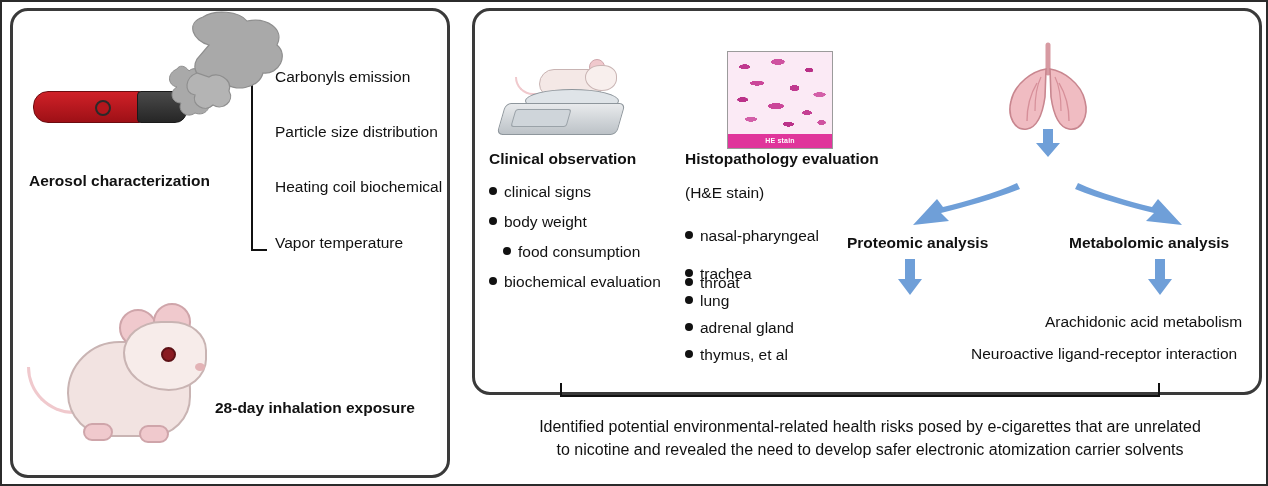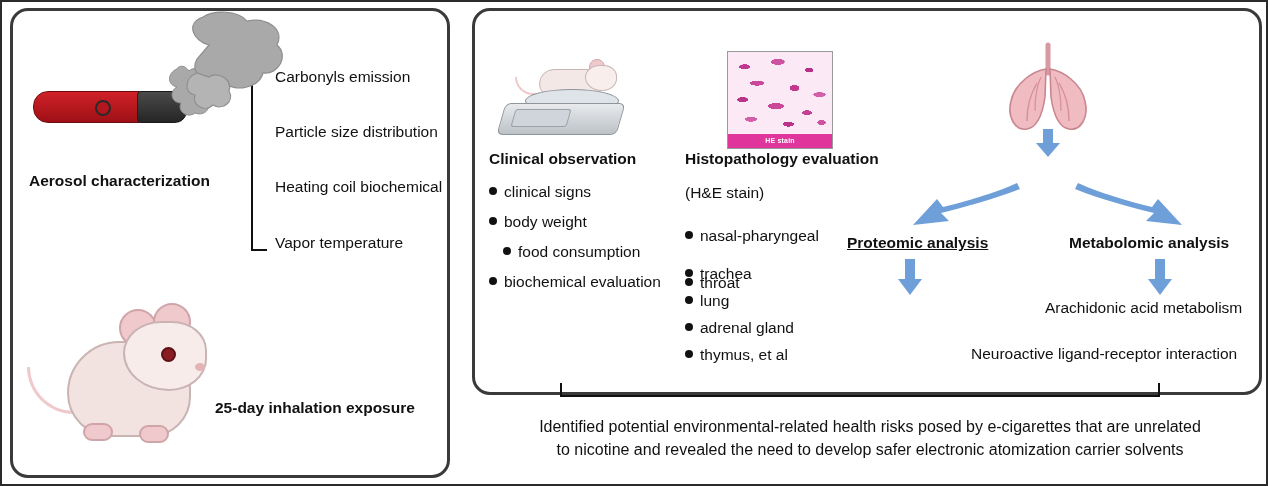--- a/index.html
+++ b/index.html
@@ -404,21 +404,21 @@
       <div class="eye"></div>
       <div class="nose"></div>
     </div>
     <svg id="rat-smoke" viewBox="0 0 130 110">
       <path d="M46 34 C30 30, 22 12, 40 6 C52 -2, 76 0, 84 10 C104 6, 122 18, 114 34
                C126 44, 116 64, 100 62 C96 78, 70 82, 60 70 C42 76, 26 62, 34 48 Z" fill="#a9a9a9" stroke="#8e8e8e" stroke-width="1.2"></path>
       <path d="M34 62 C22 66, 20 82, 32 84 C28 94, 42 102, 50 94 C60 100, 72 90, 66 80
                C70 68, 54 60, 46 66 Z" fill="#b4b4b4" stroke="#8e8e8e" stroke-width="1.2"></path>
     </svg>
 
-    <div class="lbl bold" style="left:202px; top:387px;">25-day inhalation exposure</div>
+    <div class="lbl bold" style="left:202px; top:387px;">28-day inhalation exposure</div>
   </div>
 
   <div class="panel" id="panel-right">
 
     <div id="balance">
       <div class="mouse-tail"></div>
       <div class="mouse-b"></div>
       <div class="mouse-ear"></div>
       <div class="mouse-h"></div>
       <div class="plate"></div>
@@ -470,23 +470,23 @@
     <div class="bullet-item" style="left:210px; top:281px;">
       <span class="dot"></span><span>lung</span>
     </div>
     <div class="bullet-item" style="left:210px; top:308px;">
       <span class="dot"></span><span>adrenal gland</span>
     </div>
     <div class="bullet-item" style="left:210px; top:335px;">
       <span class="dot"></span><span>thymus, et al</span>
     </div>
 
-    <div class="lbl bold" style="left:372px; top:222px;text-decoration:underline;">Proteomic analysis</div>
+    <div class="lbl bold" style="left:372px; top:222px;">Proteomic analysis</div>
     <div class="lbl bold" style="left:594px; top:222px;">Metabolomic analysis</div>
-    <div class="lbl" style="left:570px; top:287px;">Arachidonic acid metabolism</div>
+    <div class="lbl" style="left:570px; top:301px;">Arachidonic acid metabolism</div>
     <div class="lbl" style="left:496px; top:333px;">Neuroactive ligand-receptor interaction</div>
 
     <svg id="arrows" viewBox="0 0 790 470">
       <g fill="#6f9fd8">
 
         <path d="M568 118 L578 118 L578 132 L585 132 L573 146 L561 132 L568 132 Z"></path>
 
         <path d="M545 178 C520 188, 490 196, 466 202 L474 210 L438 214 L462 188 L468 196
                  C492 190, 520 182, 542 172 Z"></path>
 

